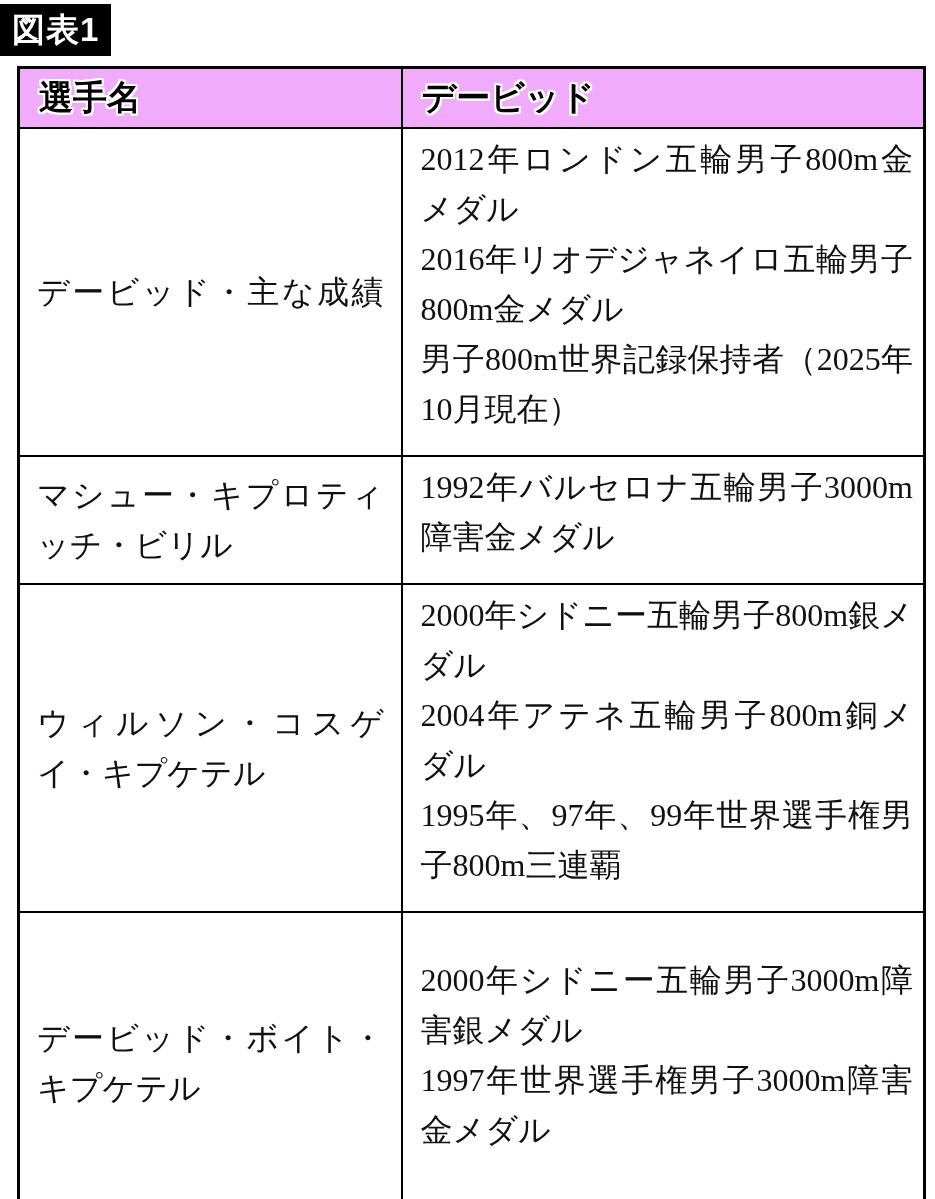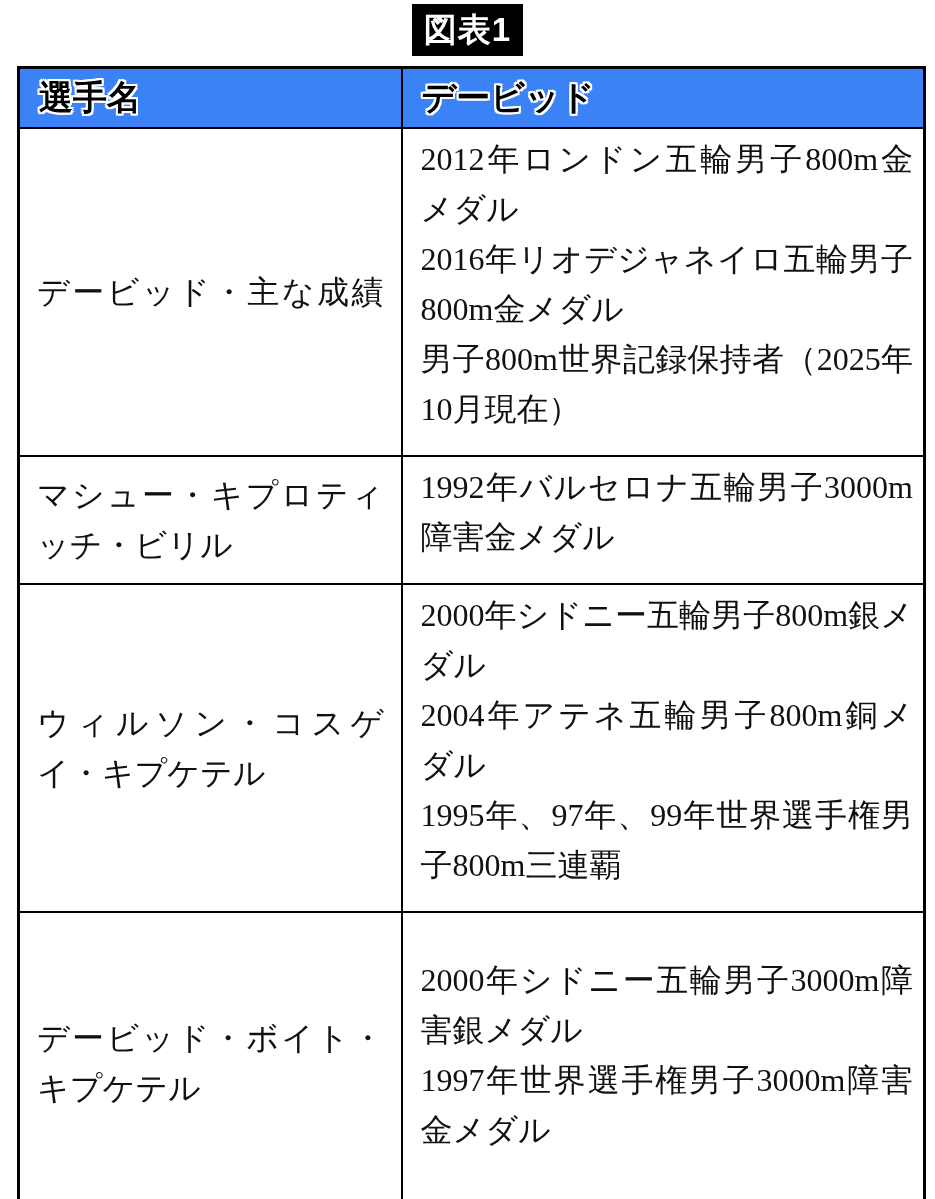--- a/index.html
+++ b/index.html
@@ -11,21 +11,21 @@
     height: 1199px;
     background: #ffffff;
     overflow: hidden;
     font-family: "Liberation Serif", "DejaVu Serif", serif;
     color: #111;
   }
 
   
   .figure-header {
     display: flex;
-    align-items: center;
+    align-items: flex-start;
     gap: 13px;
     padding: 4px 0 0 0;
     height: 58px;
     flex-direction: column;
   }
   .figure-tag {
     display: inline-block;
     background: #000000;
     color: #ffffff;
     font-family: "Liberation Sans", "DejaVu Sans", sans-serif;
@@ -53,21 +53,21 @@
     table-layout: fixed;
     width: 906px;
     margin: 8px 0 0 17px;
     border: 3px solid #000000;
   }
   .medalists th, .medalists td {
     border: 2px solid #000000;
     vertical-align: middle;
   }
   .medalists th {
-    background: #3b82f6;
+    background: #f0abfc;
     font-family: "Liberation Sans", "DejaVu Sans", sans-serif;
     font-weight: bold;
     font-size: 34px;
     color: #000000;
     text-align: left;
     height: 60px;
     padding: 0 10px 0 19px;
     text-shadow:
       -2px -2px 0 #fff,  0 -2px 0 #fff,  2px -2px 0 #fff,
       -2px  0   0 #fff,                   2px  0   0 #fff,

